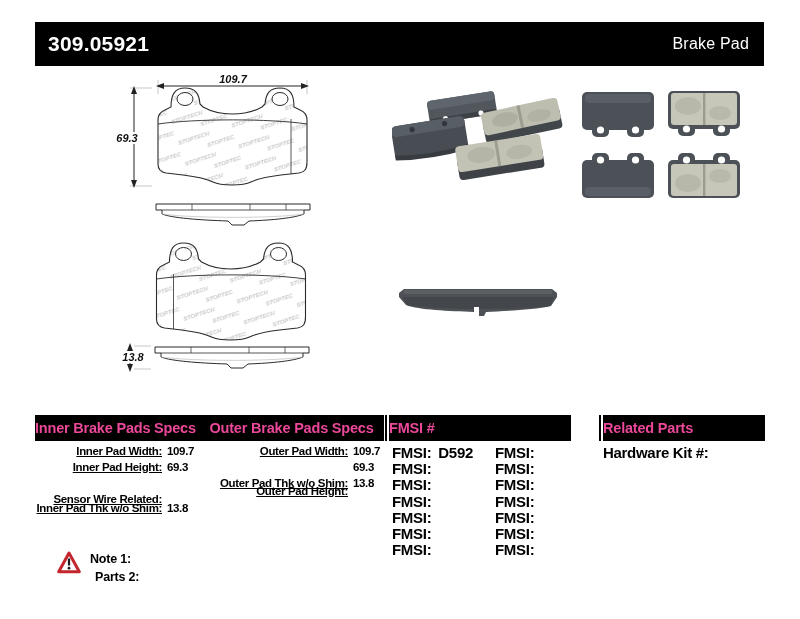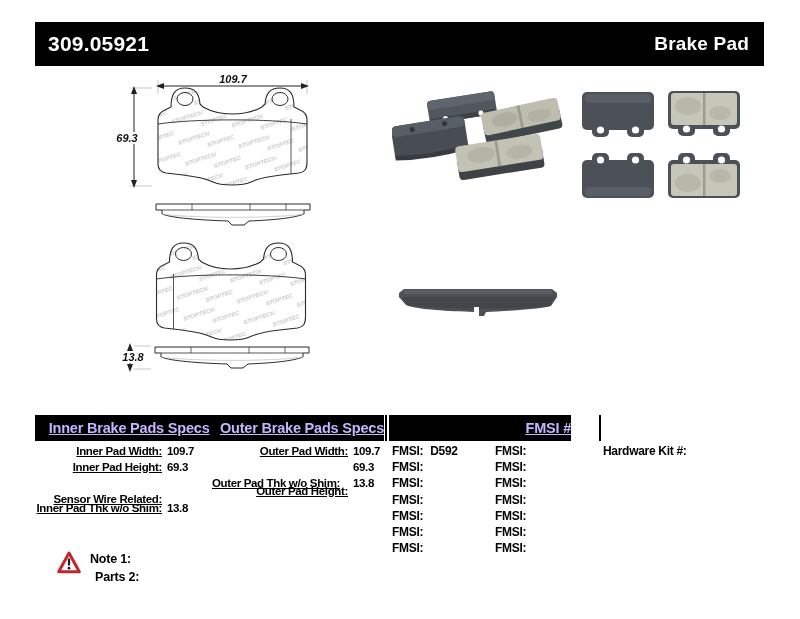--- a/index.html
+++ b/index.html
@@ -4,38 +4,38 @@
 <style>
   html,body{margin:0;padding:0;background:#ffffff;}
   body{font-family:"Liberation Sans",sans-serif;-webkit-font-smoothing:antialiased;}
   #page{position:relative;width:800px;height:619px;background:#fff;overflow:hidden;}
 
   
   .hdr-bar{position:absolute;left:35px;top:22px;width:729px;height:44px;background:#000;
            display:flex;align-items:center;justify-content:space-between;box-sizing:border-box;
            padding:0 15px 0 13px;}
   .hdr-part{color:#fff;font-size:21px;font-weight:bold;letter-spacing:0.2px;}
-  .hdr-prod{color:#fff;font-size:19px;font-weight:bold;letter-spacing:0.2px;}
+  .hdr-prod{color:#fff;font-size:16px;font-weight:normal;letter-spacing:0.2px;}
 
   
   .abs{position:absolute;}
 
   
   .tbar{position:absolute;top:415px;height:26px;background:#000;display:flex;align-items:center;}
-  .tbar span{color:#c4b5fd;font-weight:bold;font-size:14.5px;width:100%;text-align:right;letter-spacing:-0.2px;text-decoration:underline;}
+  .tbar span{color:#ec4899;font-weight:bold;font-size:14.5px;width:100%;text-align:left;letter-spacing:-0.2px;}
   .tbar-split{justify-content:space-between;}
   .tbar-split span{width:50%;}
   .vdiv{position:absolute;top:415px;width:2px;height:26px;background:#000;}
 
   
   .spec-row{position:absolute;height:16px;font-size:11.5px;font-weight:bold;color:#000;letter-spacing:-0.35px;white-space:nowrap;}
   .spec-label{position:absolute;white-space:nowrap;text-decoration:underline;}
   .spec-value{position:absolute;white-space:nowrap;}
 
-  .fmsi-row{position:absolute;font-size:12px;font-weight:bold;letter-spacing:-0.3px;white-space:nowrap;}
+  .fmsi-row{position:absolute;font-size:15px;font-weight:bold;letter-spacing:-0.3px;white-space:nowrap;}
   .fmsi-val{margin-left:7px;}
 
   .note-row{position:absolute;font-size:12.5px;font-weight:bold;letter-spacing:-0.2px;white-space:nowrap;}
 
   svg text{font-family:"Liberation Sans",sans-serif;}
   .dim-label{font-size:11px;font-weight:bold;font-style:italic;fill:#111;}
   .wm-text{font-size:6px;font-weight:bold;font-style:italic;fill:#c7c7c7;}
 </style>
 </head>
 <body>
@@ -184,20 +184,23 @@
 
   <div class="tbar tbar-split" style="left:35px;width:349px;">
     <span>Inner Brake Pads Specs</span>
     <span>Outer Brake Pads Specs</span>
   </div>
   <div class="vdiv" style="left:385px;"></div>
   <div class="tbar" style="left:389px;width:182px;">
     <span>FMSI #</span>
   </div>
   <div class="vdiv" style="left:599px;"></div>
+  <div class="tbar" style="left:603px;width:162px;">
+    <span>Related Parts</span>
+  </div>
 
   <div>
     <div class="spec-row" style="left:35px;top:445px;width:349px;">
       <span class="spec-label" style="right:222px;">Inner Pad Width:</span>
       <span class="spec-value" style="left:132px;">109.7</span>
     </div>
     <div class="spec-row" style="left:35px;top:461px;width:349px;">
       <span class="spec-label" style="right:222px;">Inner Pad Height:</span>
       <span class="spec-value" style="left:132px;">69.3</span>
     </div>
@@ -214,21 +217,21 @@
   <div>
     <div class="spec-row" style="left:35px;top:445px;width:349px;">
       <span class="spec-label" style="right:36px;">Outer Pad Width:</span>
       <span class="spec-value" style="left:318px;">109.7</span>
     </div>
     <div class="spec-row" style="left:35px;top:461px;width:349px;">
       <span class="spec-label" style="right:36px;margin-top:24px;">Outer Pad Height:</span>
       <span class="spec-value" style="left:318px;">69.3</span>
     </div>
     <div class="spec-row" style="left:35px;top:477px;width:349px;">
-      <span class="spec-label" style="right:44px;text-align:right;">Outer Pad Thk w/o Shim:</span>
+      <span class="spec-label" style="right:36px;text-align:right;">Outer Pad Thk w/o Shim:</span>
       <span class="spec-value" style="left:318px;">13.8</span>
     </div>
   </div>
 
   <div>
     <div class="fmsi-row" style="left:392px;top:444px;"><span>FMSI:</span><span class="fmsi-val">D592</span></div>
     <div class="fmsi-row" style="left:392px;top:460px;"><span>FMSI:</span><span class="fmsi-val"></span></div>
     <div class="fmsi-row" style="left:392px;top:476px;"><span>FMSI:</span><span class="fmsi-val"></span></div>
     <div class="fmsi-row" style="left:392px;top:493px;"><span>FMSI:</span><span class="fmsi-val"></span></div>
     <div class="fmsi-row" style="left:392px;top:509px;"><span>FMSI:</span><span class="fmsi-val"></span></div>

